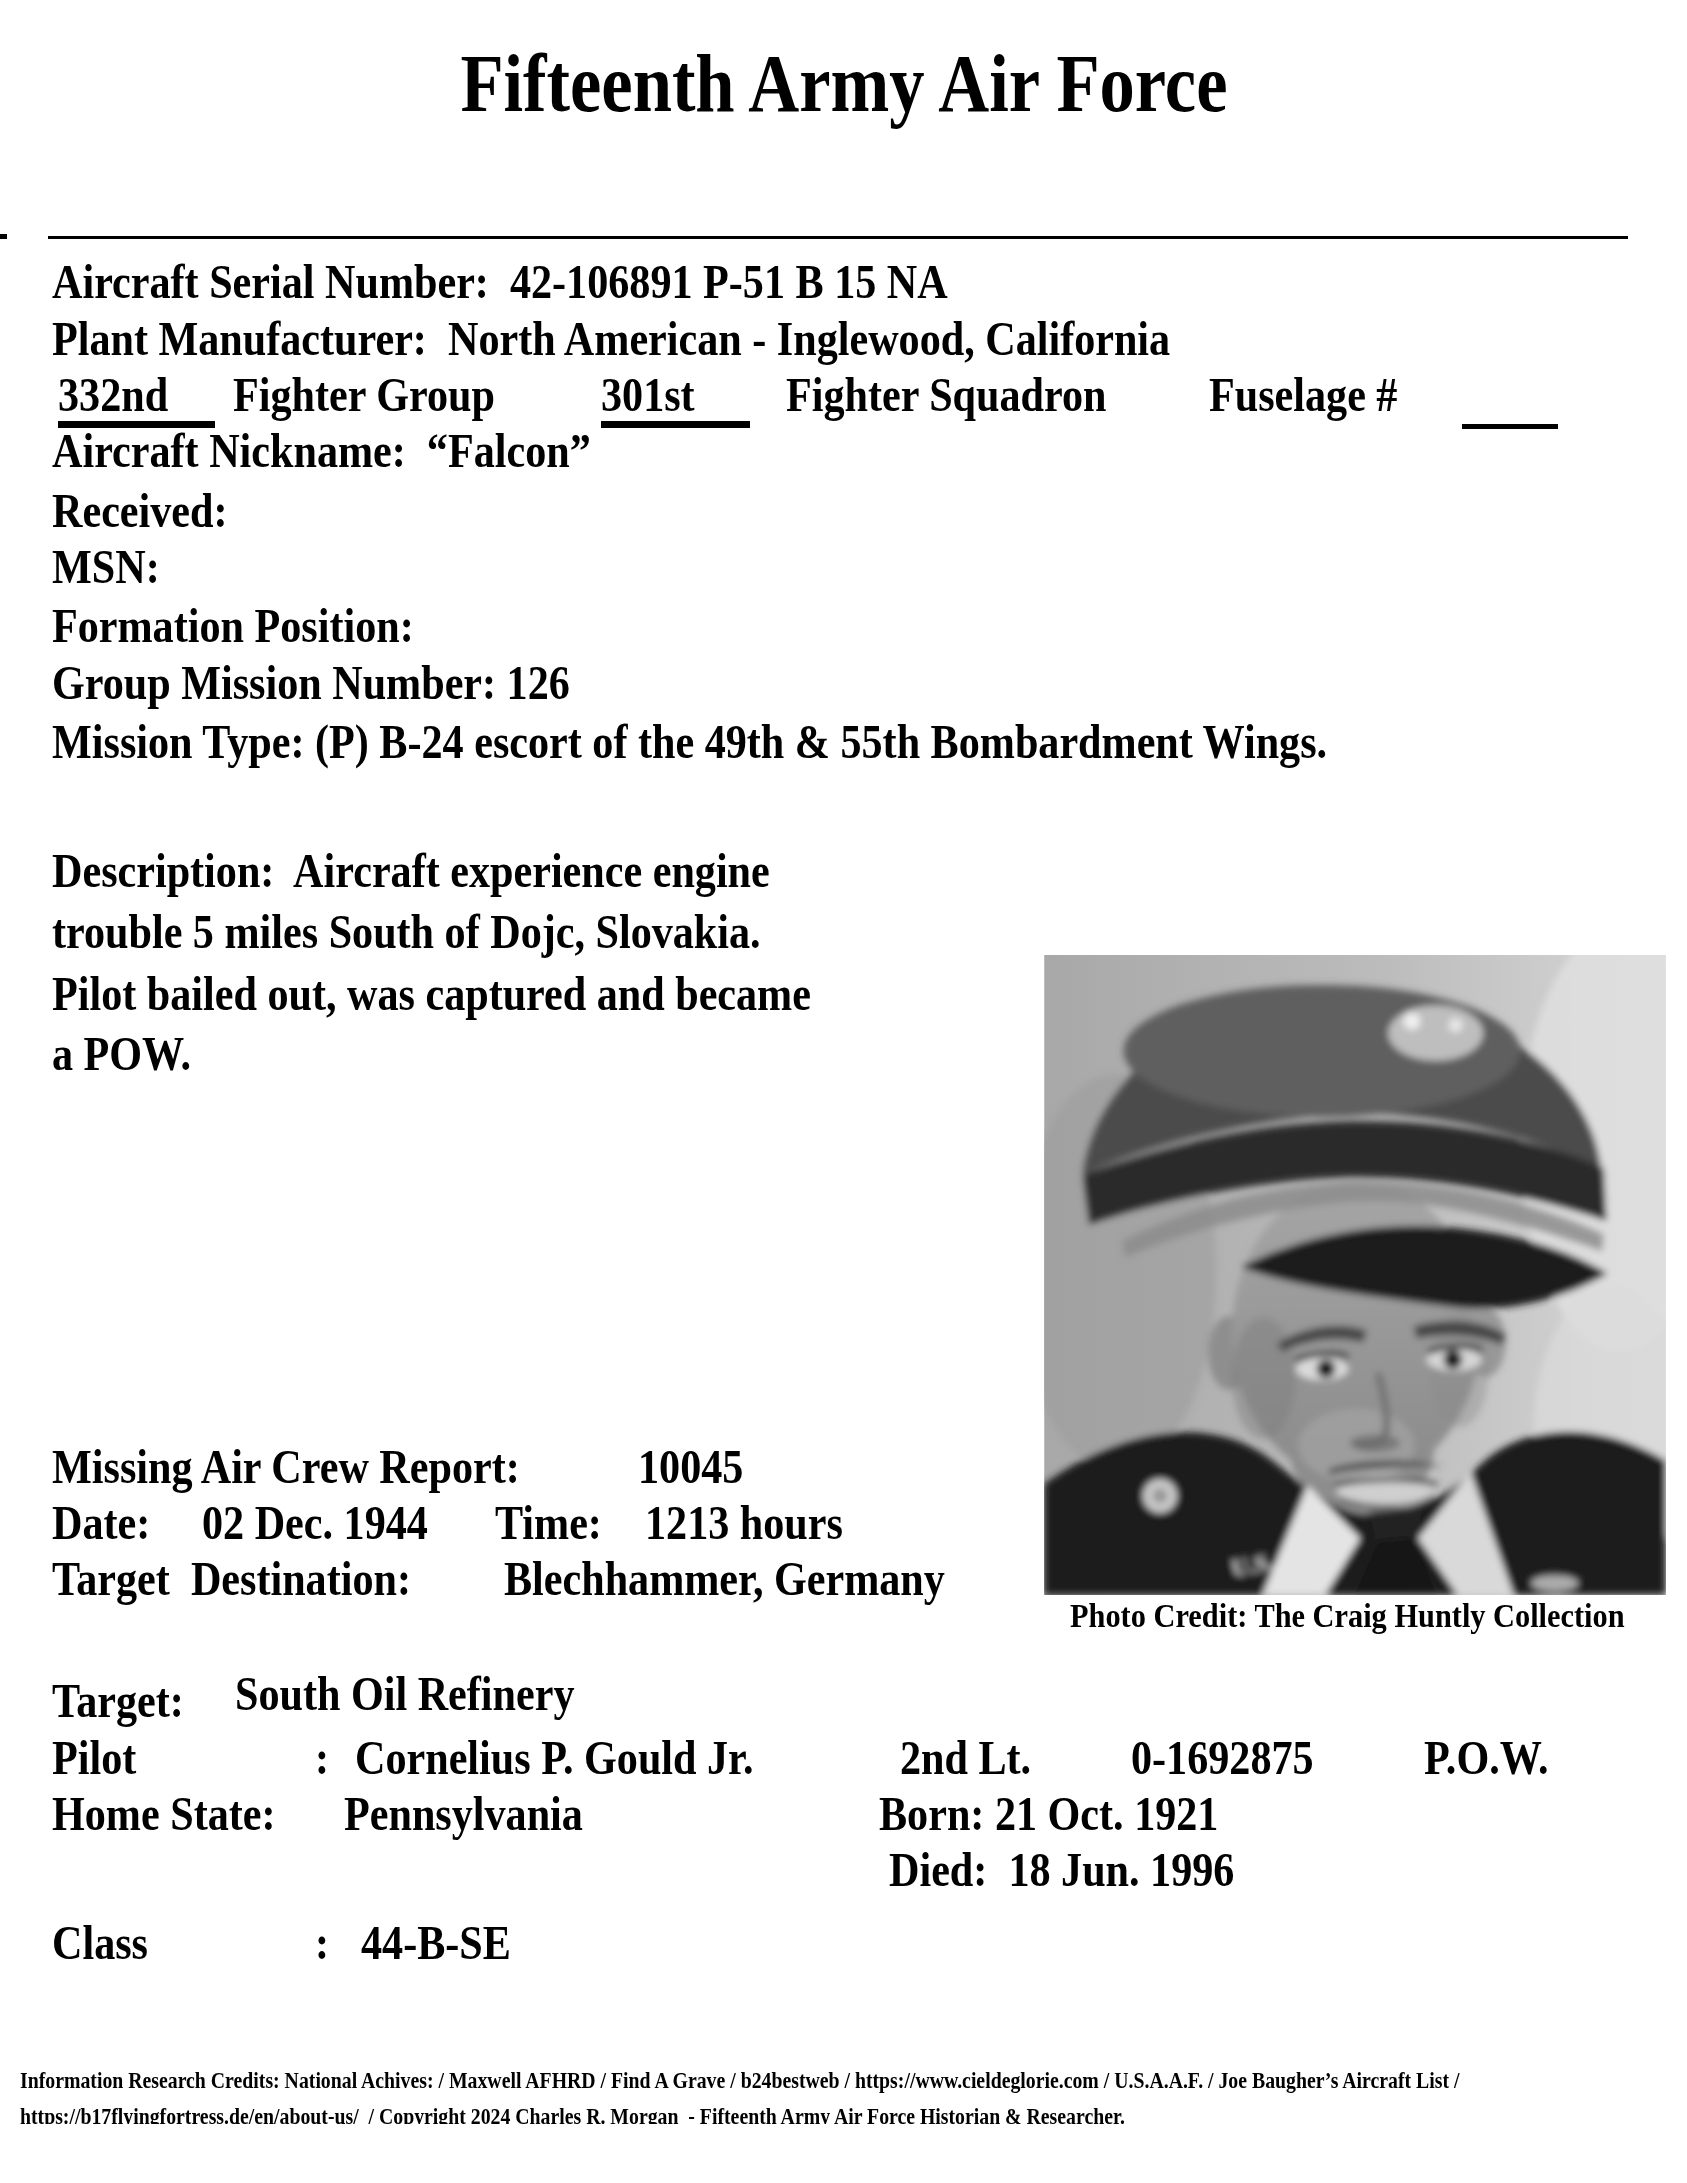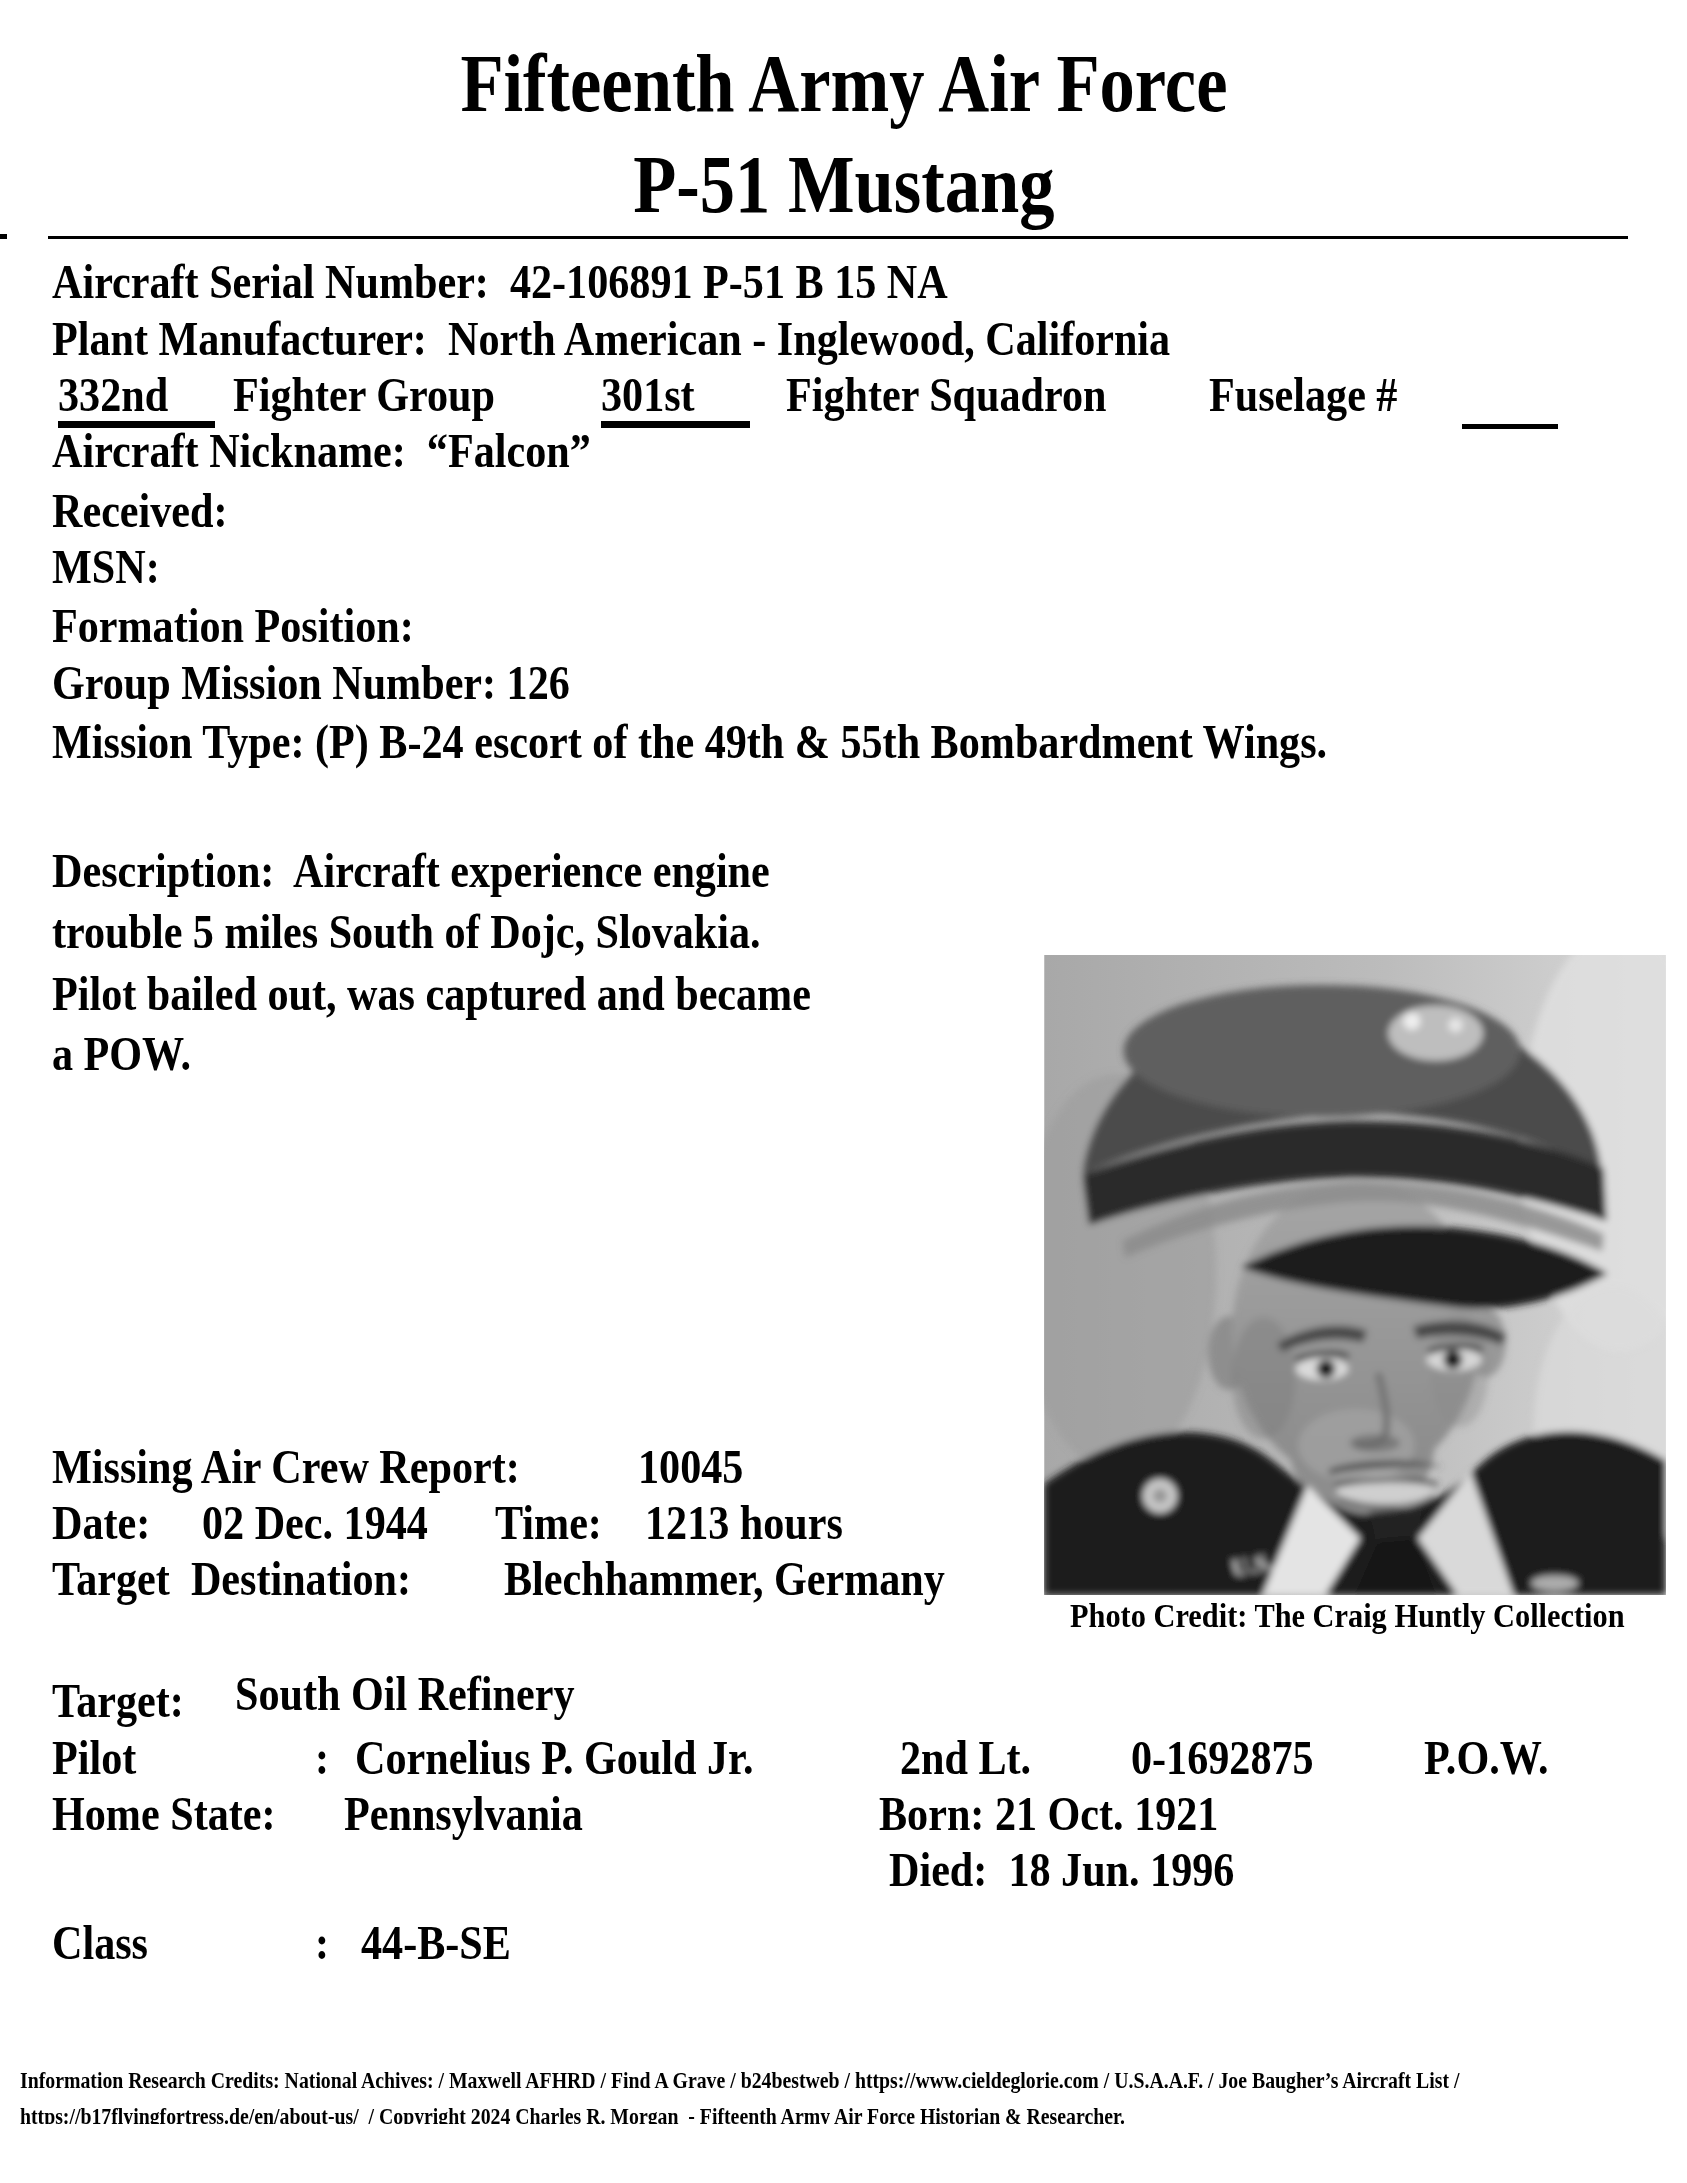--- a/index.html
+++ b/index.html
@@ -33,21 +33,20 @@
   .divider { position: absolute; left: 48px; top: 236px; width: 1580px; height: 3.3px; background: #000; }
   .tick { position: absolute; left: 0px; top: 234px; width: 7.3px; height: 4.6px; background: #000; }
 </style>
 </head>
 <body>
 
 <div class="page">
 
   <div class="title-wrap">
     <div class="title-line"><span>Fifteenth Army Air Force</span></div>
-    <div class="title-line"><span>P-51 Mustang</span></div>
   </div>
 
   <div class="tick"></div>
   <div class="divider"></div>
 
   <span class="t" style="left:52px; top:257px;">Aircraft Serial Number:  42-106891 P-51 B 15 NA</span>
   <span class="t" style="left:52px; top:314px;">Plant Manufacturer:  North American - Inglewood, California</span>
 
   <span class="t" style="left:58px;  top:370px;">332nd</span>
   <span class="t" style="left:233px; top:370px;">Fighter Group</span>

